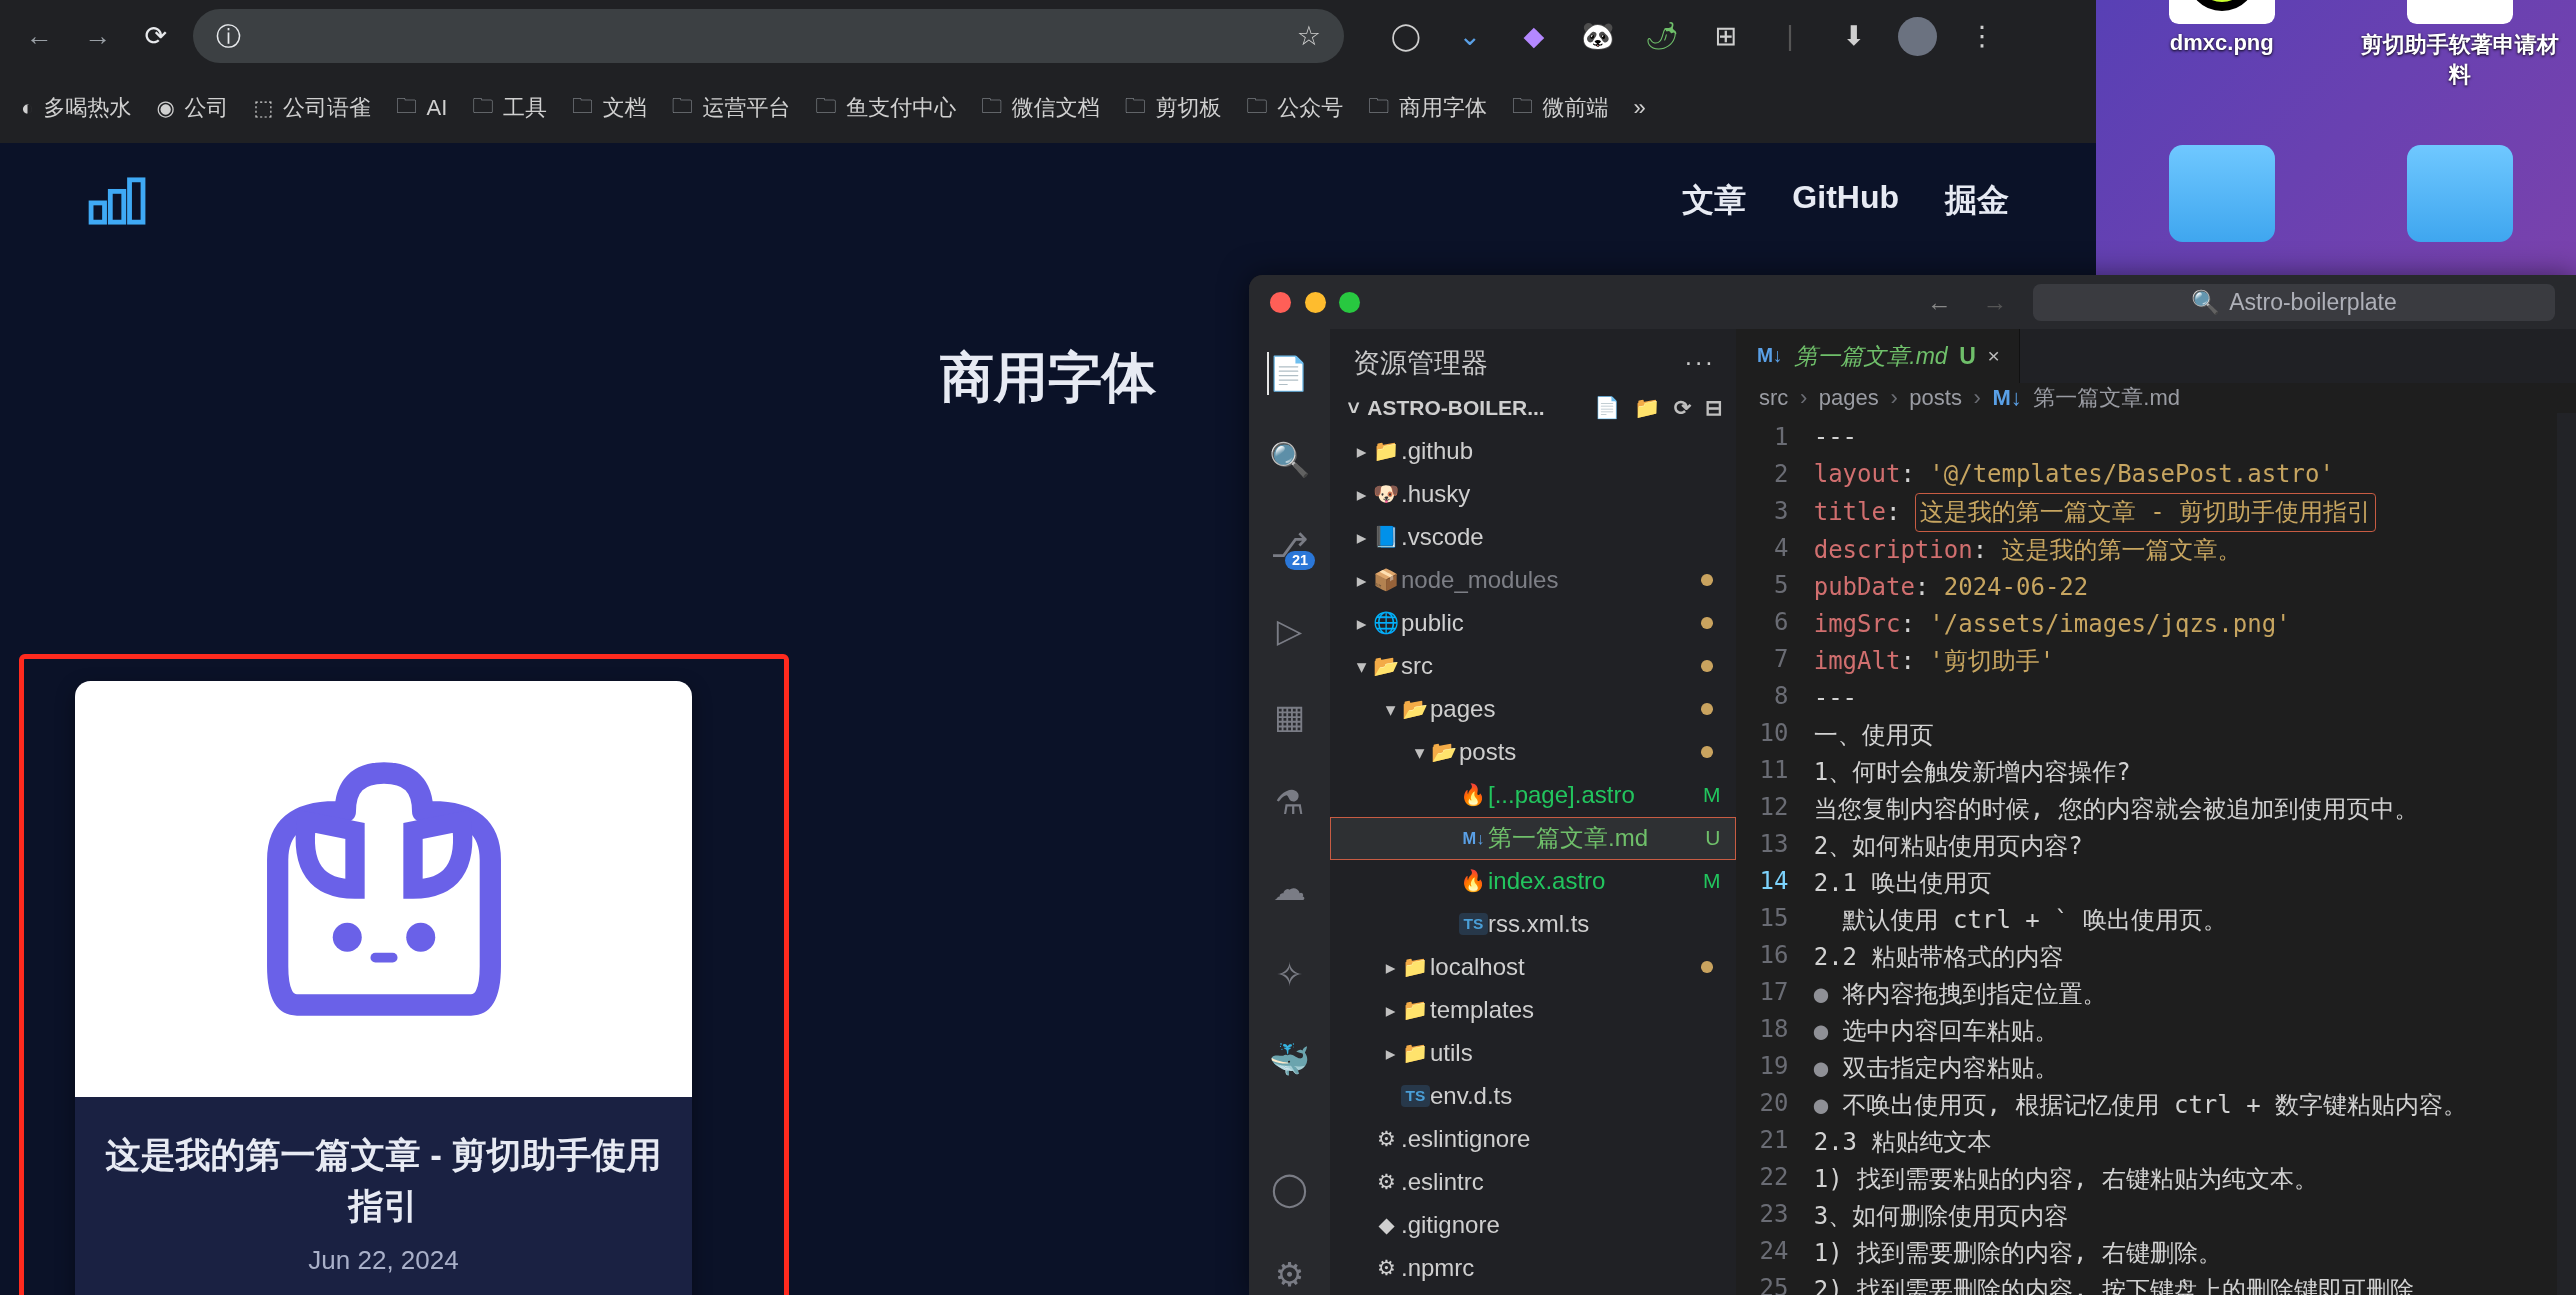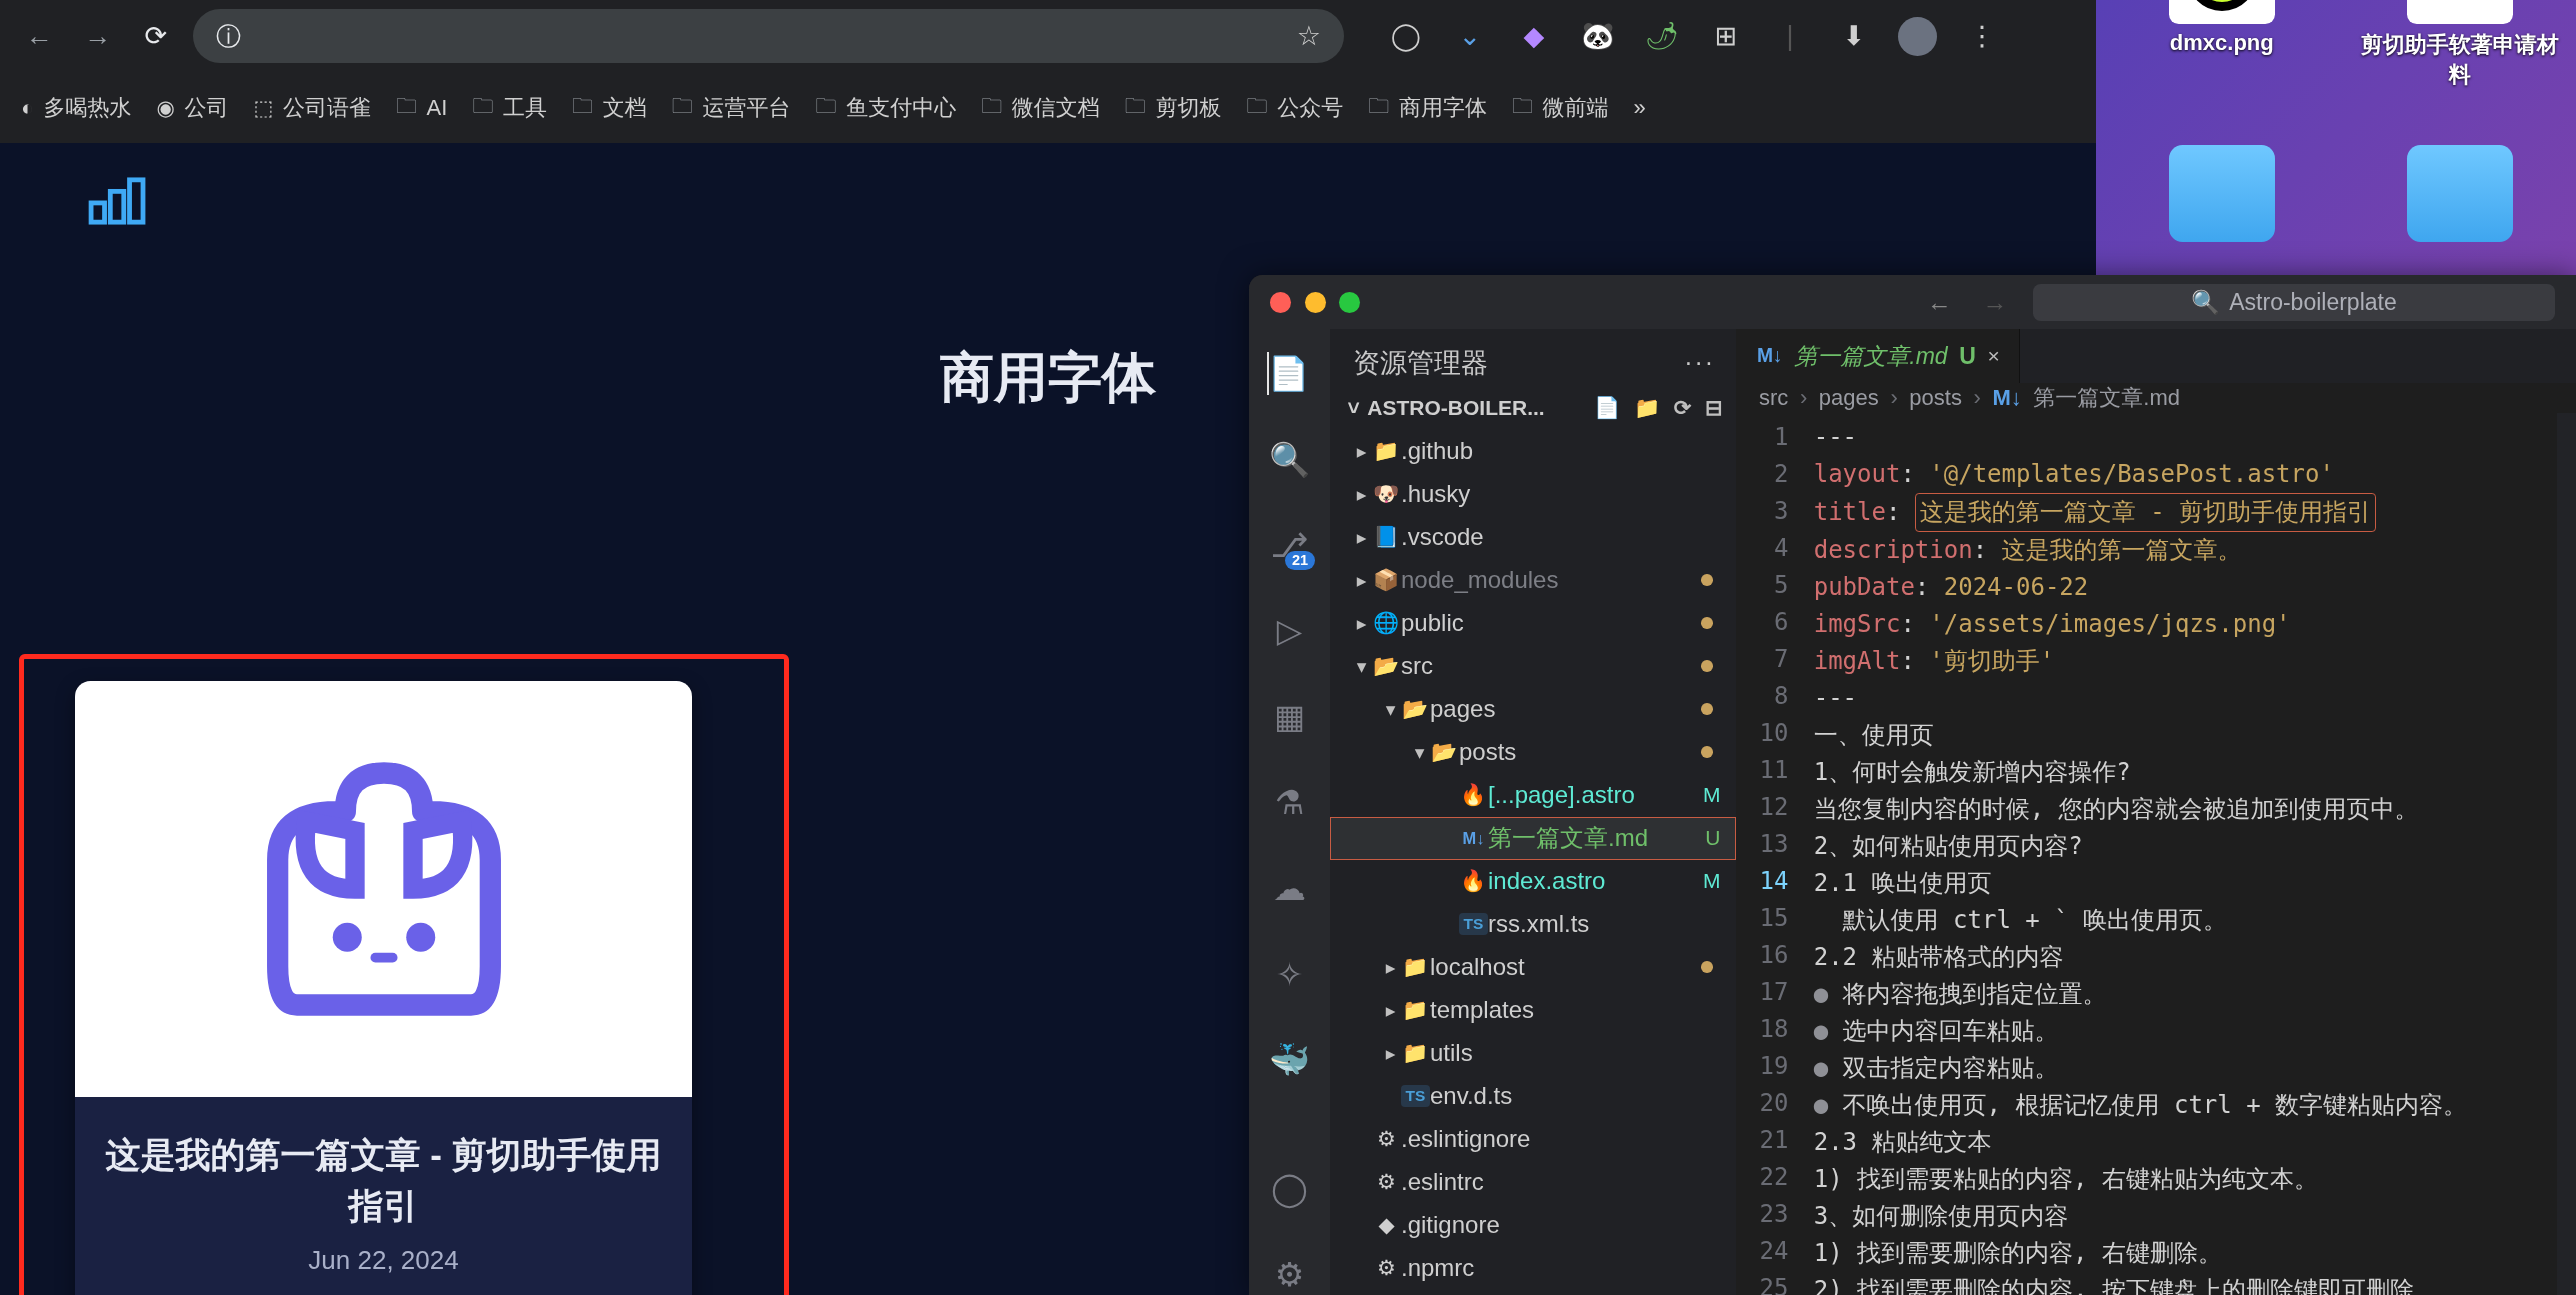--- a/index.html
+++ b/index.html
@@ -69,21 +69,21 @@
   .sidebar-hdr .acts { font-size:25px; color:#c9c9c9; letter-spacing:1.9px; }
   .proj-row { display:flex; align-items:center; justify-content:space-between; padding:5.8px 13.5px 5.8px 17.4px; font-size:21px; font-weight:700; color:#cfcfcf; }
   .proj-row .btns { display:flex; gap:13.5px; font-size:21px; color:#bfbfbf; }
   .tree { flex:1; overflow:hidden; padding-top:3.9px; }
   .tree-row { display:flex; align-items:center; height:43px; padding-right:15.5px; color:#cfcfcf; position:relative; }
   .tree-row .caret { width:21px; text-align:center; color:#c0c0c0; font-size:19.3px; }
   .tree-row .ficon { width:29px; text-align:center; font-size:21px; }
   .tree-row .lbl { flex:1; white-space:nowrap; overflow:hidden; text-overflow:ellipsis; }
   .tree-row .badge { color:#8d8f97; font-size:21px; width:25px; text-align:right; }
   .tree-row.git-u .lbl,.tree-row.git-u .badge{ color:#6fbf6a; }
-  .tree-row.git-m .lbl,.tree-row.git-m .badge{ color:#5eead4; }
+  .tree-row.git-m .lbl,.tree-row.git-m .badge{ color:#22c55e; }
   .tree-row.dim .lbl { color:#7d7f86; }
   .tree-row.sel { background:#2e3033; outline:1.9px solid #c85c43; outline-offset:-1.9px; }
   .git-dot { width:11.6px; height:11.6px; border-radius:50%; background:#c9a35f; margin-right:7.7px; }
 
   .editor { flex:1; background:#1e1e1e; display:flex; flex-direction:column; min-width:0; }
   .tab-row { height:54px; background:#202125; display:flex; align-items:flex-end; }
   .ed-tab { height:54px; background:#1e1e1e; display:flex; align-items:center; gap:11.6px; padding:0 19.3px 0 21px; font-size:23px; color:#6fbf6a; font-style:italic; border-right:1px solid #111; }
   .ed-tab .md { color:#5aa0e6; font-style:normal; font-weight:700; font-size:19.3px; }
   .ed-tab .st { color:#6fbf6a; font-style:normal; font-weight:600; }
   .ed-tab .x { color:#bbb; font-size:21px; font-style:normal; }
@@ -201,20 +201,25 @@
     </div>
 </div>
 
 <div class="webpage">
   <div class="site-header">
     <svg class="site-logo" viewBox="0 0 64 52">
       <rect x="4" y="28" width="14" height="20" fill="none" stroke="#3fa9f5" stroke-width="5"></rect>
       <rect x="24" y="16" width="14" height="32" fill="none" stroke="#3fa9f5" stroke-width="5"></rect>
       <rect x="44" y="4" width="14" height="44" fill="none" stroke="#3fa9f5" stroke-width="5"></rect>
     </svg>
+    <div class="site-nav">
+      <a>文章</a>
+      <a>GitHub</a>
+      <a>掘金</a>
+    </div>
   </div>
   <div class="page-main">
     <h1 class="page-title">商用字体</h1>
   </div>
 
   <div class="card-highlight"></div>
 
   <div class="post-card">
     <div class="post-thumb">
       <svg class="mascot" viewBox="0 0 300 300">

